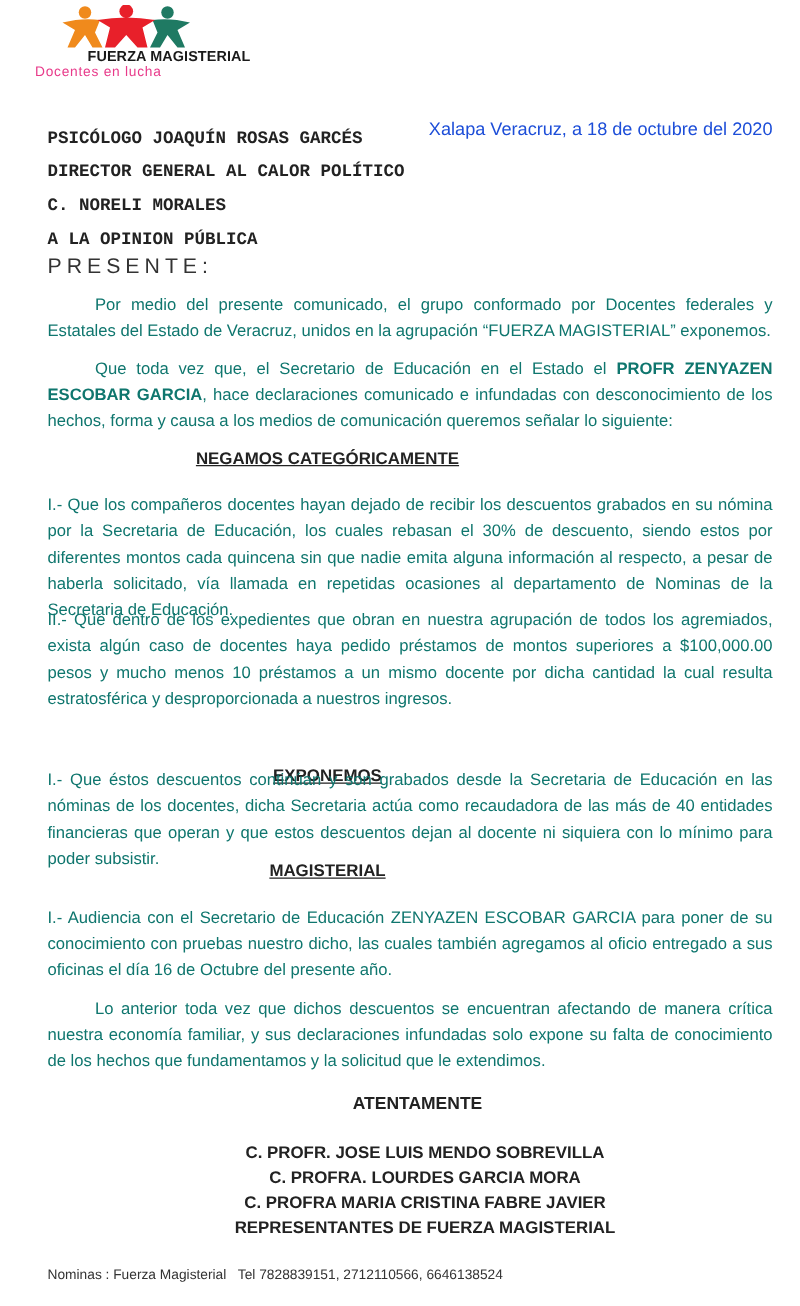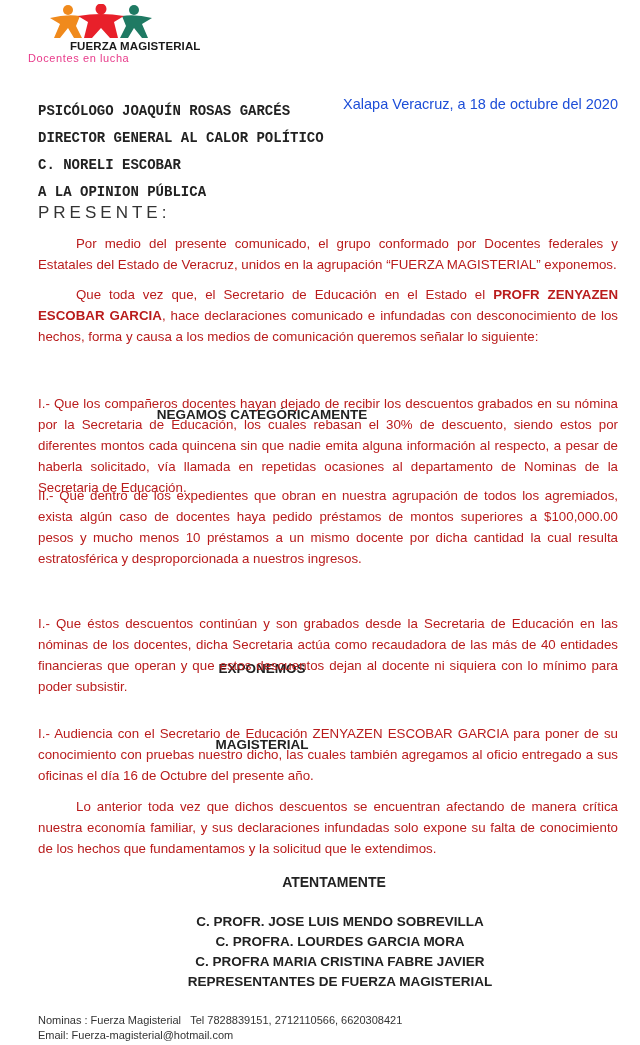--- a/index.html
+++ b/index.html
@@ -8,24 +8,24 @@
   .logo { position: absolute; left: 28px; top: 4px; width: 145px; height: 54px; }
   .logo svg { position: absolute; left: 18px; top: 0; }
   .logo .brand { position: absolute; left: 2px; top: 36px; font-size: 11.5px; font-weight: bold;
                  color: #1a1a1a; letter-spacing: 0.1px; white-space: nowrap; margin-left: 40px; }
   .logo .tag { position: absolute; left: 0px; top: 48px; font-size: 11px; color: #e83a8a;
                white-space: nowrap; letter-spacing: 0.6px; text-align: right; }
   .date { position: absolute; right: 22px; top: 76px; font-size: 14.5px; color: #1d4ed8; margin-top: 20px; }
   .addr { position: absolute; left: 38px; font-size: 14px; font-weight: bold; color: #222; font-family: Liberation Mono, monospace; }
   .presente { position: absolute; left: 38px; top: 203px; font-size: 17px; letter-spacing: 4px; color: #333; }
   .para { position: absolute; left: 38px; width: 580px; font-size: 13.3px; line-height: 21px;
-          text-align: justify; color: #b91c1c; }
+          text-align: justify; color: #0f766e; }
   .para .indent { display: inline-block; width: 38px; }
   .heading { position: absolute; left: 0; width: 524px; text-align: center; font-size: 13.5px;
-             font-weight: bold; color: #222; margin-top: 48px; }
+             font-weight: bold; text-decoration: underline; color: #222; }
   .plainhead { position: absolute; left: 0; width: 640px; text-align: center; font-size: 14px;
                font-weight: bold; color: #222; }
   .sig { position: absolute; left: 0; width: 680px; text-align: center; font-size: 13.5px;
          font-weight: bold; line-height: 20px; color: #222; }
   .footer { position: absolute; left: 38px; top: 1013px; font-size: 11px; line-height: 15px; color: #333; }
   b { font-weight: bold; }
 </style>
 </head>
 <body>
 
@@ -42,21 +42,21 @@
     <path d="M32 12 Q55 8 78 12 L68 18 L72 34 L64 34 L55 24 L46 34 L38 34 L42 18 Z" fill="#e8202a"></path>
   </svg>
   <div class="brand">FUERZA MAGISTERIAL</div>
   <div class="tag">Docentes en lucha</div>
 </div>
 
 <div class="date">Xalapa Veracruz, a 18 de octubre del 2020</div>
 
 <div class="addr" style="top:103px">PSICÓLOGO JOAQUÍN ROSAS GARCÉS</div>
 <div class="addr" style="top:130px">DIRECTOR GENERAL AL CALOR POLÍTICO</div>
-<div class="addr" style="top:157px">C. NORELI ESCOBAR</div>
+<div class="addr" style="top:157px">C. NORELI MORALES</div>
 <div class="addr" style="top:184px">A LA OPINION PÚBLICA</div>
 <div class="presente">PRESENTE:</div>
 
 <div class="para" style="top:233px"><span class="indent"></span><span>Por medio del presente comunicado, el grupo conformado por Docentes federales y Estatales del Estado de Veracruz, unidos en la agrupación “FUERZA MAGISTERIAL” exponemos.</span></div>
 
 <div class="para" style="top:284px"><span class="indent"></span><span>Que toda vez que, el Secretario de Educación en el Estado el </span><b>PROFR ZENYAZEN ESCOBAR GARCIA</b><span>, hace declaraciones comunicado e infundadas con desconocimiento de los hechos, forma y causa a los medios de comunicación queremos señalar lo siguiente:</span></div>
 
 <div class="heading" style="top:359px">NEGAMOS CATEGÓRICAMENTE</div>
 <div class="para" style="top:393px">I.- Que los compañeros docentes hayan dejado de recibir los descuentos grabados en su nómina por la Secretaria de Educación, los cuales rebasan el 30% de descuento, siendo estos por diferentes montos cada quincena sin que nadie emita alguna información al respecto, a pesar de haberla solicitado, vía llamada en repetidas ocasiones al departamento de Nominas de la Secretaria de Educación.</div>
 <div class="para" style="top:485px">II.- Que dentro de los expedientes que obran en nuestra agrupación de todos los agremiados, exista algún caso de docentes haya pedido préstamos de montos superiores a $100,000.00 pesos y mucho menos 10 préstamos a un mismo docente por dicha cantidad la cual resulta estratosférica y desproporcionada a nuestros ingresos.</div>
@@ -70,15 +70,14 @@
 <div class="para" style="top:796px"><span class="indent"></span><span>Lo anterior toda vez que dichos descuentos se encuentran afectando de manera crítica nuestra economía familiar, y sus declaraciones infundadas solo expone su falta de conocimiento de los hechos que fundamentamos y la solicitud que le extendimos.</span></div>
 
 <div class="plainhead" style="top:874px;width:668px">ATENTAMENTE</div>
 
 <div class="sig" style="top:912px">C. PROFR. JOSE LUIS MENDO SOBREVILLA</div>
 <div class="sig" style="top:932px">C. PROFRA. LOURDES GARCIA MORA</div>
 <div class="sig" style="top:952px">C. PROFRA MARIA CRISTINA FABRE JAVIER</div>
 <div class="sig" style="top:972px">REPRESENTANTES DE FUERZA MAGISTERIAL</div>
 
 <div class="footer">
-  <div><span>Nominas : Fuerza Magisterial</span>&nbsp;&nbsp;&nbsp;<span>Tel 7828839151,  2712110566, 6620308421</span></div>
-  <div>Email: Fuerza-magisterial@hotmail.com</div>
+  <div><span>Nominas : Fuerza Magisterial</span>&nbsp;&nbsp;&nbsp;<span>Tel 7828839151,  2712110566, 6646138524</span></div>
 </div>
 
 </body></html>

